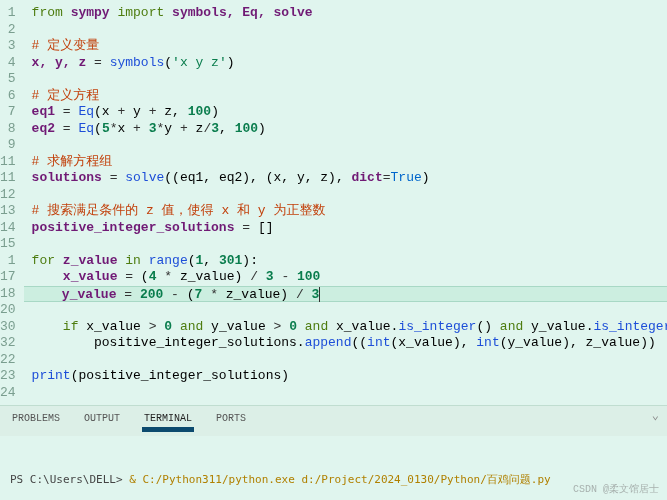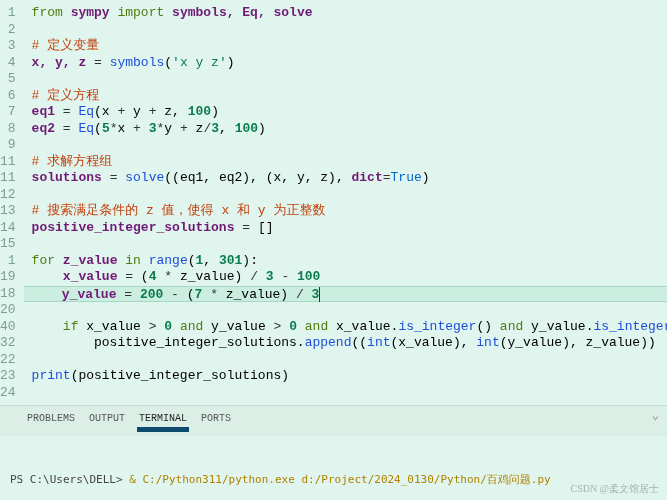--- a/index.html
+++ b/index.html
@@ -39,22 +39,22 @@
   .fn { color: #1d4ed8; text-align: center; }
   .str { color: #0a7d4d; }
   .num { color: #0a7d4d; font-weight: bold; }
   .cmt { color: #c2410c; }
   .const { color: #0066cc; }
   .op { color: #333; }
   .id { color: #701a75; font-weight: bold; }
   .cursor { border-right: 1.5px solid #333; }
   .tabs {
     display: flex;
-    gap: 10px;
-    padding: 4px 25px;
+    gap: 20px;
+    padding: 4px 10px;
     background: #dcefe7;
     font-size: 10px;
     color: #555;
     border-top: 1px solid #c0ddd0;
   }
   .tabs span { padding: 3px 2px; cursor: pointer; }
   .tabs .active { color: #222; border-bottom: 5px solid #0c4a6e; }
   .terminal {
     background: #e0f5ee;
     padding: 6px 10px;
@@ -65,21 +65,21 @@
     white-space: pre-wrap;
   }
   .terminal .path { color: #444; }
   .terminal .cmd { color: #b08000; }
   .watermark {
     position: absolute;
     bottom: 4px;
     right: 8px;
     font-size: 10px;
     color: rgba(120,120,120,0.55);
-    font-family: Liberation Serif, serif;
+    font-family: Liberation Mono, monospace;
   }
   .term-icons { position: absolute; right: 8px; top: 408px; color: #888; font-size: 12px; display: flex; gap: 8px; }
 </style>
 </head>
 <body>
 
 <div class="editor">
   <div class="gutter" id="gutter">
       <div>1</div>
       <div>2</div>
@@ -90,24 +90,24 @@
       <div>7</div>
       <div>8</div>
       <div>9</div>
       <div>11</div>
       <div>11</div>
       <div>12</div>
       <div>13</div>
       <div>14</div>
       <div>15</div>
       <div>1</div>
-      <div>19</div>
+      <div>17</div>
       <div>18</div>
       <div>20</div>
-      <div>40</div>
+      <div>30</div>
       <div>32</div>
       <div>22</div>
       <div>23</div>
       <div>24</div>
     </div>
   <div class="code" id="code"><div class="line"><span class="kw">from</span> <span class="id">sympy</span> <span class="kw">import</span> <span class="id">symbols, Eq, solve</span></div><div class="line"></div><div class="line"><span class="cmt"># 定义变量</span></div><div class="line"><span class="id">x, y, z</span> <span class="op">=</span> <span class="fn">symbols</span>(<span class="str">'x y z'</span>)</div><div class="line"></div><div class="line"><span class="cmt"># 定义方程</span></div><div class="line"><span class="id">eq1</span> <span class="op">=</span> <span class="fn">Eq</span>(x <span class="op">+</span> y <span class="op">+</span> z, <span class="num">100</span>)</div><div class="line"><span class="id">eq2</span> <span class="op">=</span> <span class="fn">Eq</span>(<span class="num">5</span><span class="op">*</span>x <span class="op">+</span> <span class="num">3</span><span class="op">*</span>y <span class="op">+</span> z<span class="op">/</span><span class="num">3</span>, <span class="num">100</span>)</div><div class="line"></div><div class="line"><span class="cmt"># 求解方程组</span></div><div class="line"><span class="id">solutions</span> <span class="op">=</span> <span class="fn">solve</span>((eq1, eq2), (x, y, z), <span class="id">dict</span><span class="op">=</span><span class="const">True</span>)</div><div class="line"></div><div class="line"><span class="cmt"># 搜索满足条件的 z 值，使得 x 和 y 为正整数</span></div><div class="line"><span class="id">positive_integer_solutions</span> <span class="op">=</span> []</div><div class="line"></div><div class="line"><span class="kw">for</span> <span class="id">z_value</span> <span class="kw">in</span> <span class="fn">range</span>(<span class="num">1</span>, <span class="num">301</span>):</div><div class="line">    <span class="id">x_value</span> <span class="op">=</span> (<span class="num">4</span> <span class="op">*</span> z_value) <span class="op">/</span> <span class="num">3</span> <span class="op">-</span> <span class="num">100</span></div><div class="line hl">    <span class="id">y_value</span> <span class="op">=</span> <span class="num">200</span> <span class="op">-</span> (<span class="num">7</span> <span class="op">*</span> z_value) <span class="op">/</span> <span class="num">3</span><span class="cursor"></span></div><div class="line"></div><div class="line">    <span class="kw">if</span> x_value <span class="op">&gt;</span> <span class="num">0</span> <span class="kw">and</span> y_value <span class="op">&gt;</span> <span class="num">0</span> <span class="kw">and</span> x_value.<span class="fn">is_integer</span>() <span class="kw">and</span> y_value.<span class="fn">is_integer</span>():</div><div class="line">        positive_integer_solutions.<span class="fn">append</span>((<span class="fn">int</span>(x_value), <span class="fn">int</span>(y_value), z_value))</div><div class="line"></div><div class="line"><span class="fn">print</span>(positive_integer_solutions)</div><div class="line"></div></div>
 </div>
 
 <div class="tabs" id="tabs">
     <span>PROBLEMS</span>

